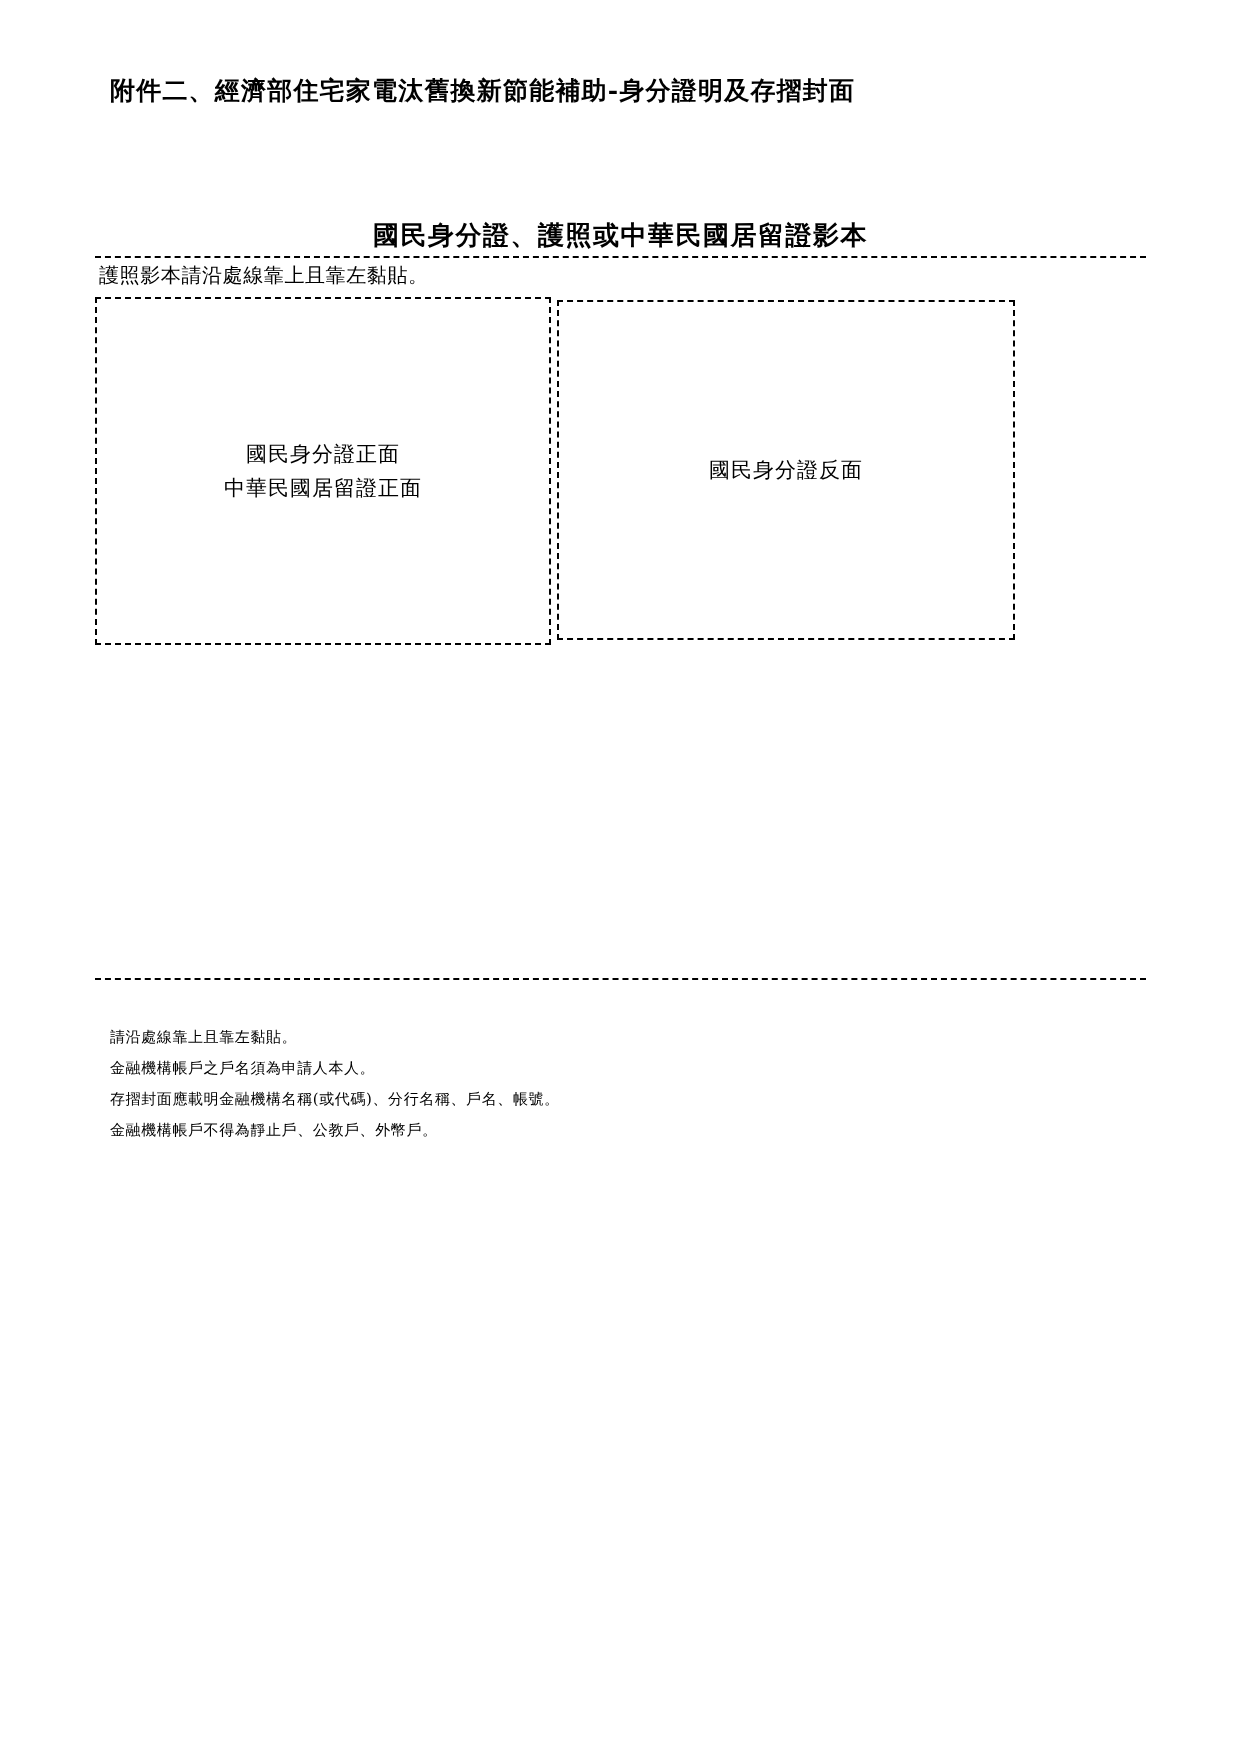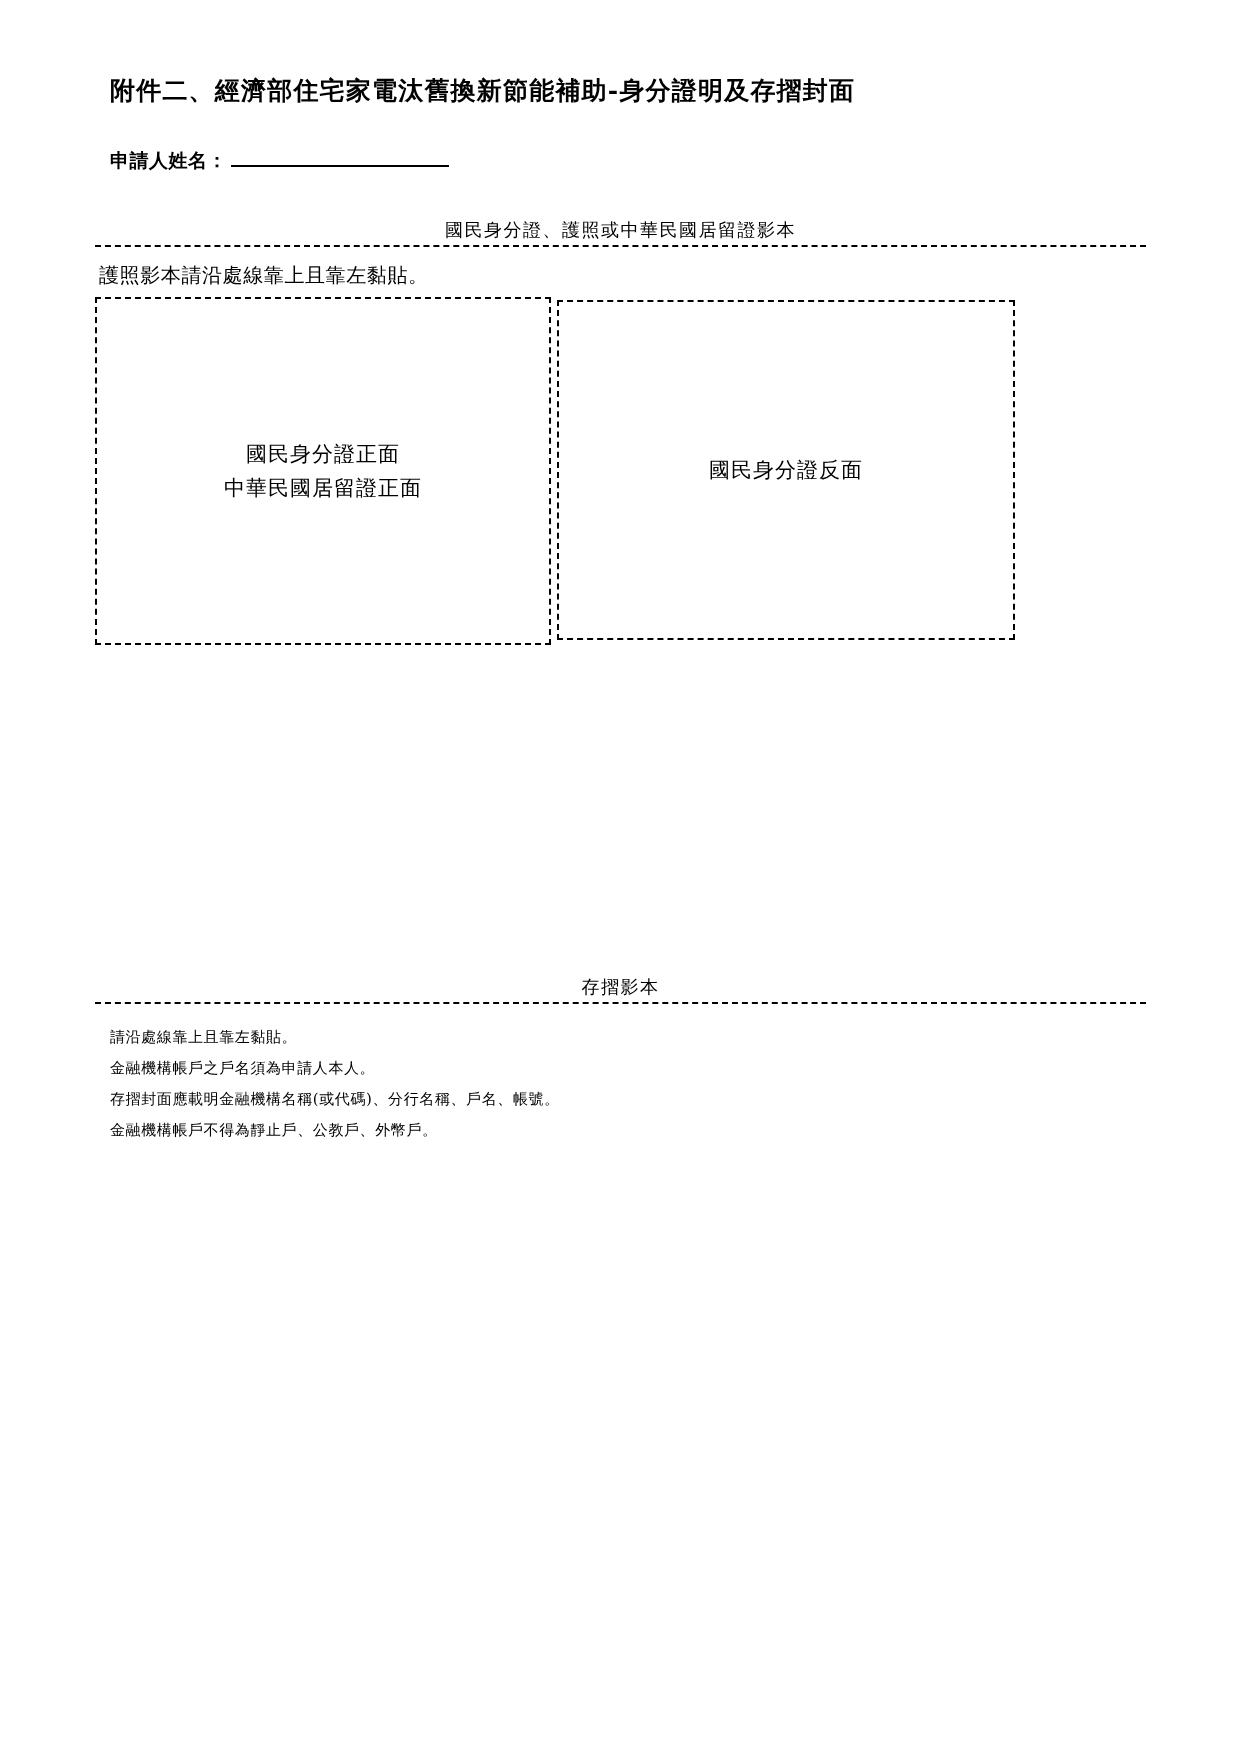--- a/index.html
+++ b/index.html
@@ -66,22 +66,22 @@
   .blank-long { width: 222px; }
 
   
   .section {
     position: absolute;
     left: 0;
     width: 1241px;
   }
   .section-heading {
     text-align: center;
-    font-size: 18px;
-    font-weight: normal;
+    font-size: 26px;
+    font-weight: bold;
     letter-spacing: 1.5px;
     white-space: nowrap;
   }
   .dashed-rule {
     margin: 3px 95px 0 95px;
     border-top: 2px dashed #000;
     height: 0;
   }
 
   #section-id { top: 218px; }
@@ -139,24 +139,20 @@
   .box-label-line { display: block; }
 </style>
 </head>
 <body>
 
 <div class="page">
 
   <div class="doc-title">附件二、經濟部住宅家電汰舊換新節能補助-身分證明及存摺封面</div>
 
   <div class="field-row">
-    <div class="field field-name">
-      <span>申請人姓名：</span>
-      <span class="blank-line blank-short"></span>
-    </div>
   </div>
 
   <div class="section" id="section-id">
     <div class="section-heading">國民身分證、護照或中華民國居留證影本</div>
     <div class="dashed-rule"></div>
   </div>
 
   <div class="note note-id">護照影本請沿處線靠上且靠左黏貼。</div>
 
   <div class="paste-box" id="box-front">
@@ -166,21 +162,20 @@
     </div>
   </div>
 
   <div class="paste-box" id="box-back">
     <div>
       <span class="box-label-line">國民身分證反面</span>
     </div>
   </div>
 
   <div class="section" id="section-passbook">
-    <div class="section-heading">存摺影本</div>
     <div class="dashed-rule"></div>
   </div>
 
   <div class="note-list">
     <div>請沿處線靠上且靠左黏貼。</div>
     <div>金融機構帳戶之戶名須為申請人本人。</div>
     <div>存摺封面應載明金融機構名稱(或代碼)、分行名稱、戶名、帳號。</div>
     <div>金融機構帳戶不得為靜止戶、公教戶、外幣戶。</div>
   </div>
 

